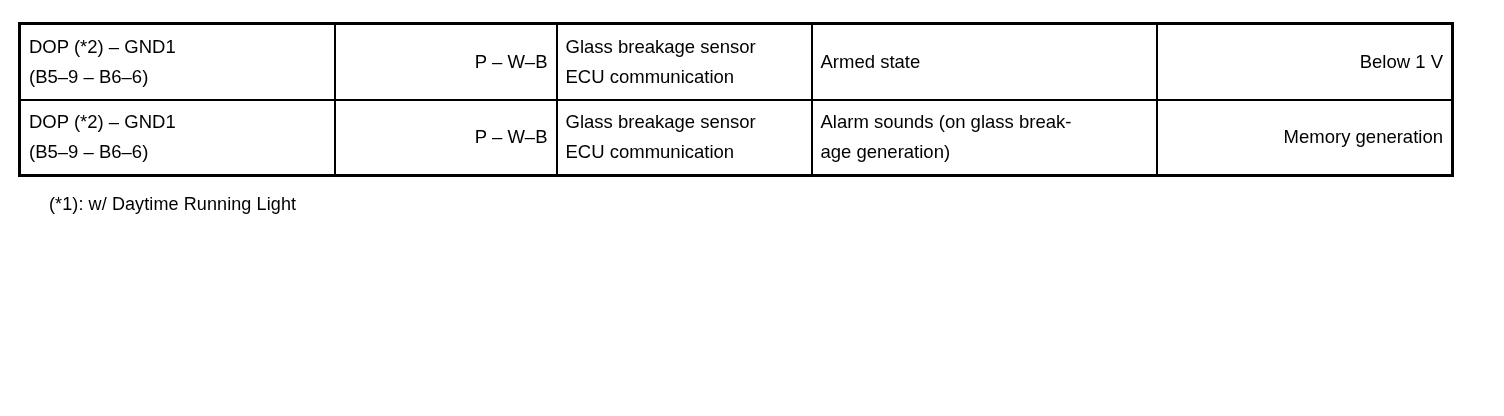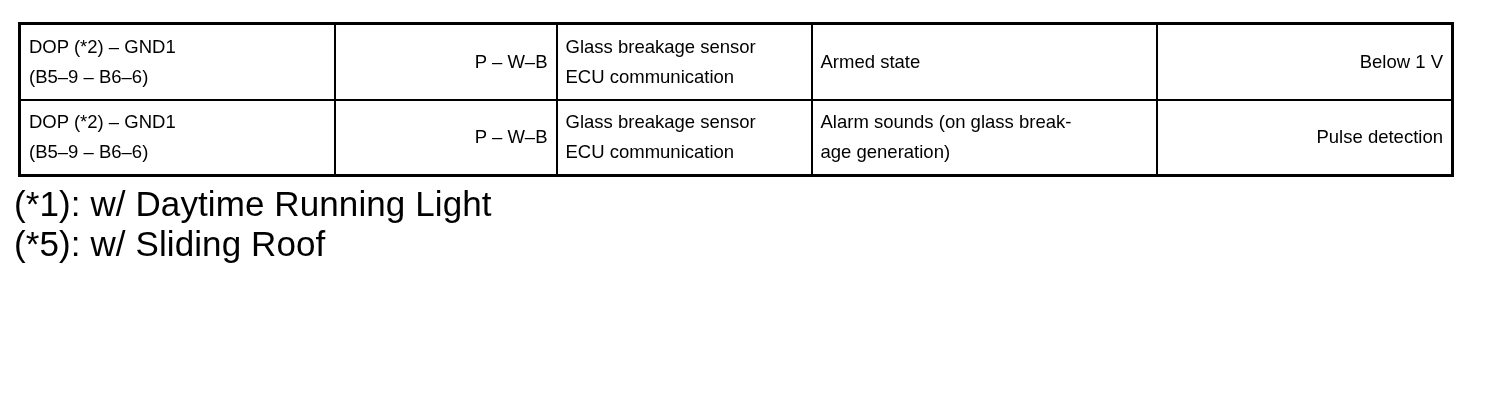--- a/index.html
+++ b/index.html
@@ -59,24 +59,25 @@
   .line { display: block; white-space: nowrap; }
 
   
   .footnotes {
     position: absolute;
     left: 14px;
     top: 184px;
     width: 900px;
   }
   .footnote {
-    font-size: 35px;
+    font-size: 18px;
     line-height: 40px;
     white-space: nowrap;
     letter-spacing: 0.1px;
+    margin-left: 35px;
   }
 </style>
 </head>
 <body>
 
 <div id="page">
 
   <table class="spec-table">
     <colgroup>
       <col class="col-terminals">
@@ -115,24 +116,23 @@
         </td>
         <td class="cell-left">
           <span class="line">Glass breakage sensor</span>
           <span class="line">ECU communication</span>
         </td>
         <td class="cell-left">
           <span class="line">Alarm sounds (on glass break-</span>
           <span class="line">age generation)</span>
         </td>
         <td class="cell-center">
-          <span class="line">Pulse detection</span>
+          <span class="line">Memory generation</span>
         </td>
       </tr>
     </tbody>
   </table>
 
   <div class="footnotes">
     <div class="footnote">(*1): w/ Daytime Running Light</div>
-    <div class="footnote">(*5): w/ Sliding Roof</div>
   </div>
 
 </div>
 
 </body></html>

